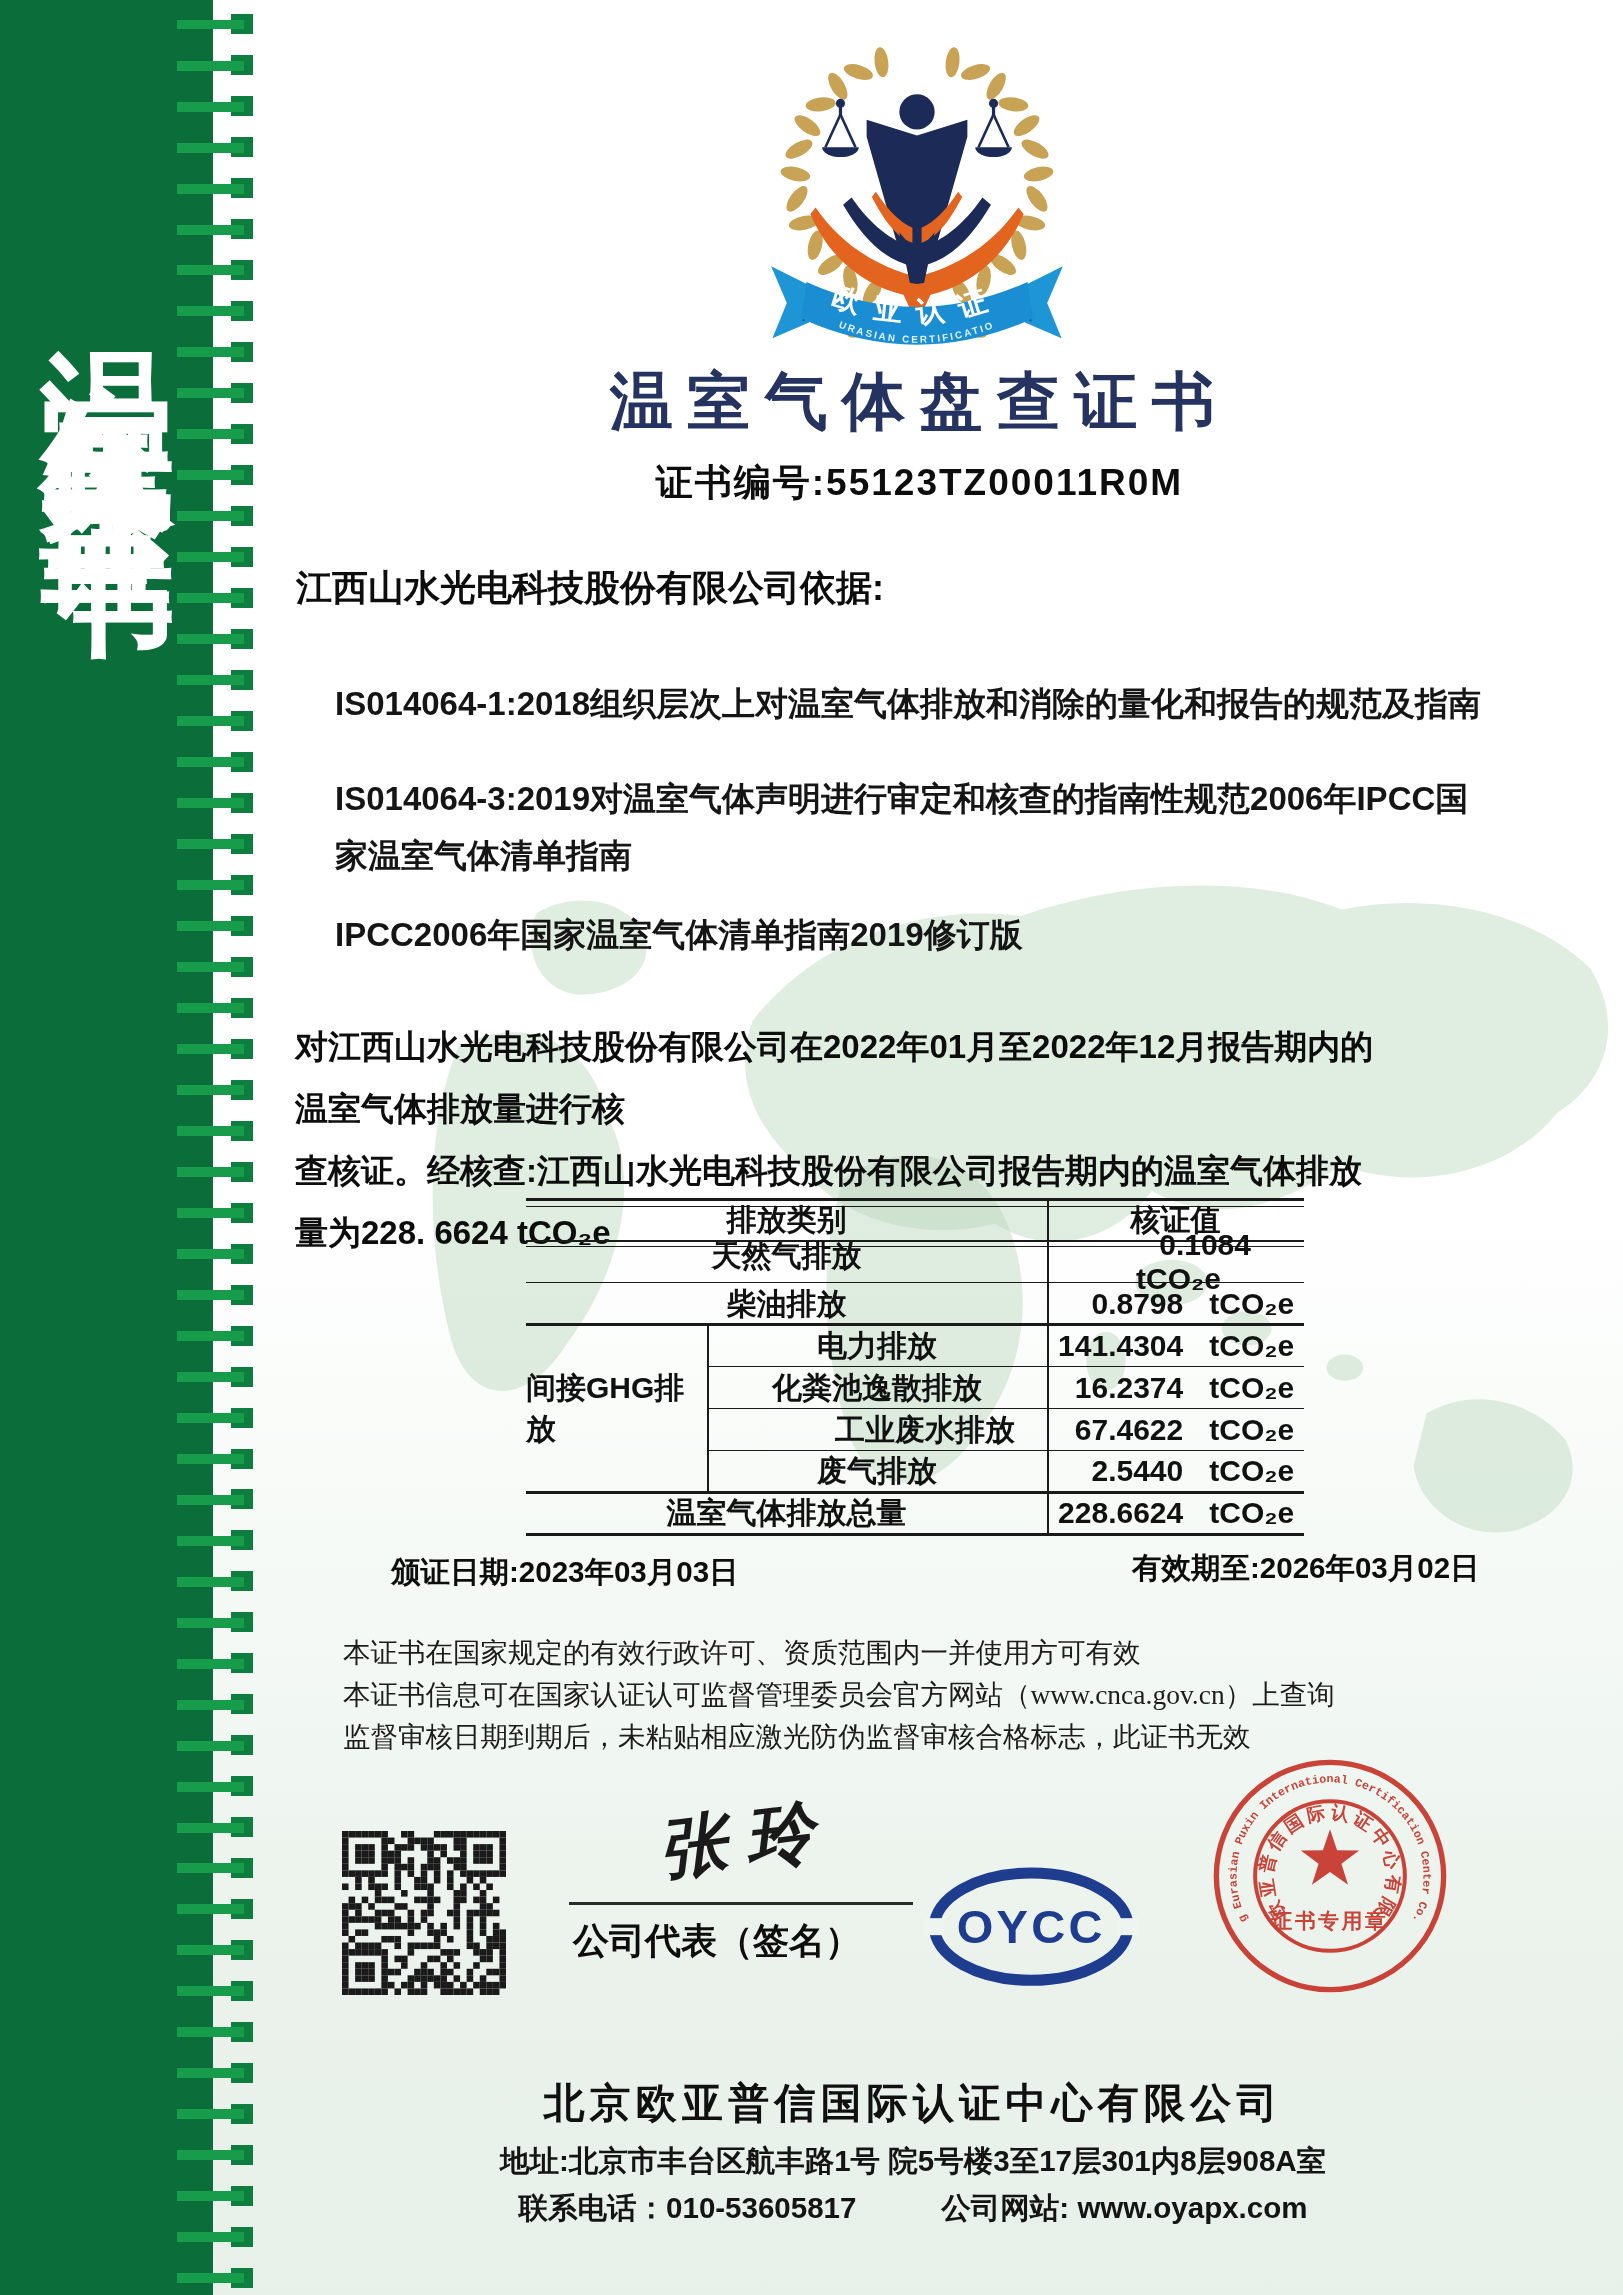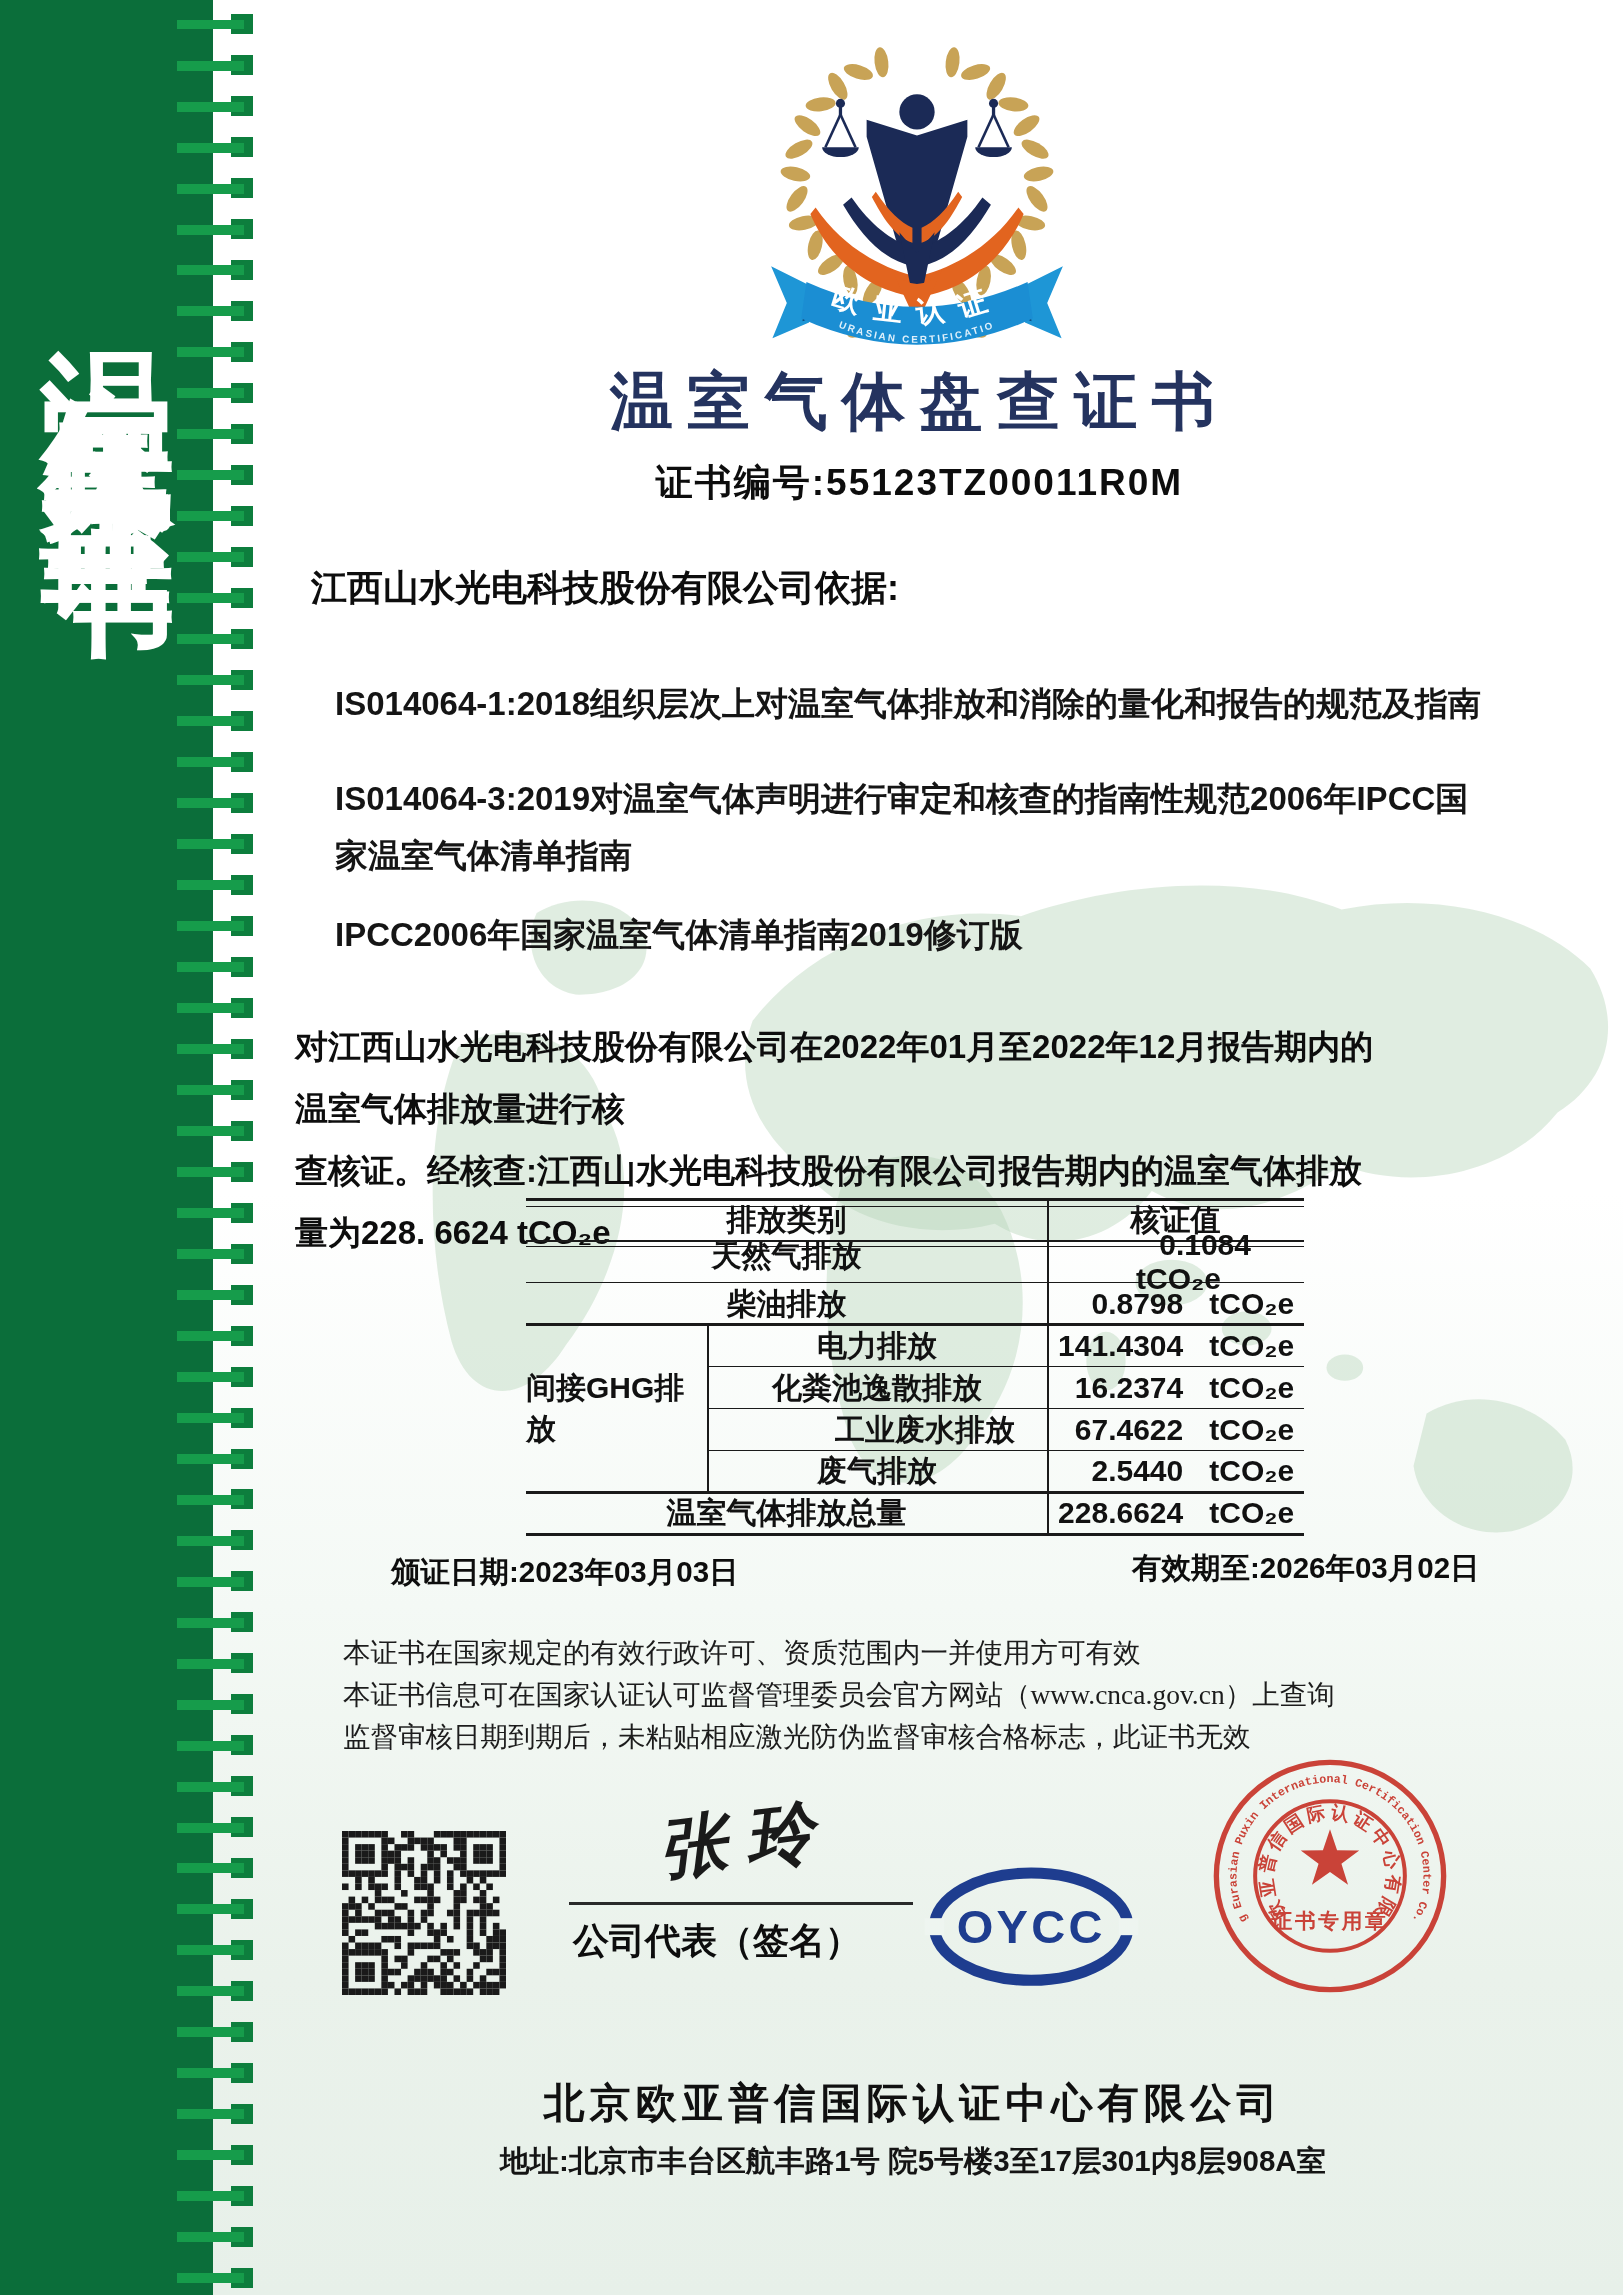--- a/index.html
+++ b/index.html
@@ -9,21 +9,21 @@
   .abs{position:absolute;}
   
   .green-band{left:0;top:0;width:213px;height:2295px;background:#0b6e3a;}
   .vtitle{left:38px;top:243px;height:1309px;width:139px;color:#fff;
     writing-mode:vertical-rl;text-orientation:upright;font-size:134px;line-height:139px;
     letter-spacing:25px;font-weight:700;font-family:"Liberation Serif","DejaVu Serif",serif;}
   
   .main-title{left:216px;width:1407px;top:359px;text-align:center;font-size:63px;font-weight:900;
     letter-spacing:14.4px;color:#24335f;font-family:"Liberation Sans","DejaVu Sans",sans-serif;}
   .cert-no{left:216px;width:1407px;top:458px;text-align:center;font-size:37px;font-weight:700;letter-spacing:2px;color:#0d0d0d;}
-  .company-line{left:296px;top:564px;font-size:36px;font-weight:700;color:#0d0d0d;margin-left:15px;}
+  .company-line{left:296px;top:564px;font-size:36px;font-weight:700;color:#0d0d0d;}
   .std{left:335px;font-size:33px;font-weight:600;color:#151515;line-height:58px;}
   .para{left:295px;top:1016px;width:1092px;font-size:33px;font-weight:600;color:#0d0d0d;line-height:62px;}
   
   .tline{background:#1a1a1a;}
   .cell{position:absolute;display:flex;align-items:center;justify-content:center;
     font-size:30px;font-weight:600;color:#111;}
   .vcell .num{display:inline-block;width:151px;text-align:right;}
   .vcell .unit{display:inline-block;width:105px;text-align:left;margin-left:26px;}
   .dates{font-size:29.5px;font-weight:700;color:#0d0d0d;}
   .note{left:343px;font-size:27.5px;font-weight:500;color:#1c1c1c;
@@ -705,15 +705,19 @@
     </text>
     <text font-size="27" font-weight="700" fill="#c73429" letter-spacing="6" font-family="Liberation Sans,DejaVu Sans,sans-serif">
       <textPath href="#stampCn" startOffset="50%" text-anchor="middle">北京欧亚普信国际认证中心有限公司</textPath>
     </text>
     <polygon fill="#c73429" points="190,120 200.6,151.4 233.7,151.8 207.1,171.6 217,203.2 190,184 163,203.2 172.9,171.6 146.3,151.8 179.4,151.4"></polygon>
     <text x="190" y="268" text-anchor="middle" font-size="31" font-weight="700" letter-spacing="4" fill="#c73429" font-family="Liberation Sans,DejaVu Sans,sans-serif">证书专用章</text>
   </svg>
 
   <div class="abs footer-company">北京欧亚普信国际认证中心有限公司</div>
   <div class="abs footer-addr">地址:北京市丰台区航丰路1号 院5号楼3至17层301内8层908A室</div>
+  <div class="abs footer-contact">
+    <span>联系电话：010-53605817</span>
+    <span>公司网站: www.oyapx.com</span>
+  </div>
 
 </div>
 
 
 </body></html>

